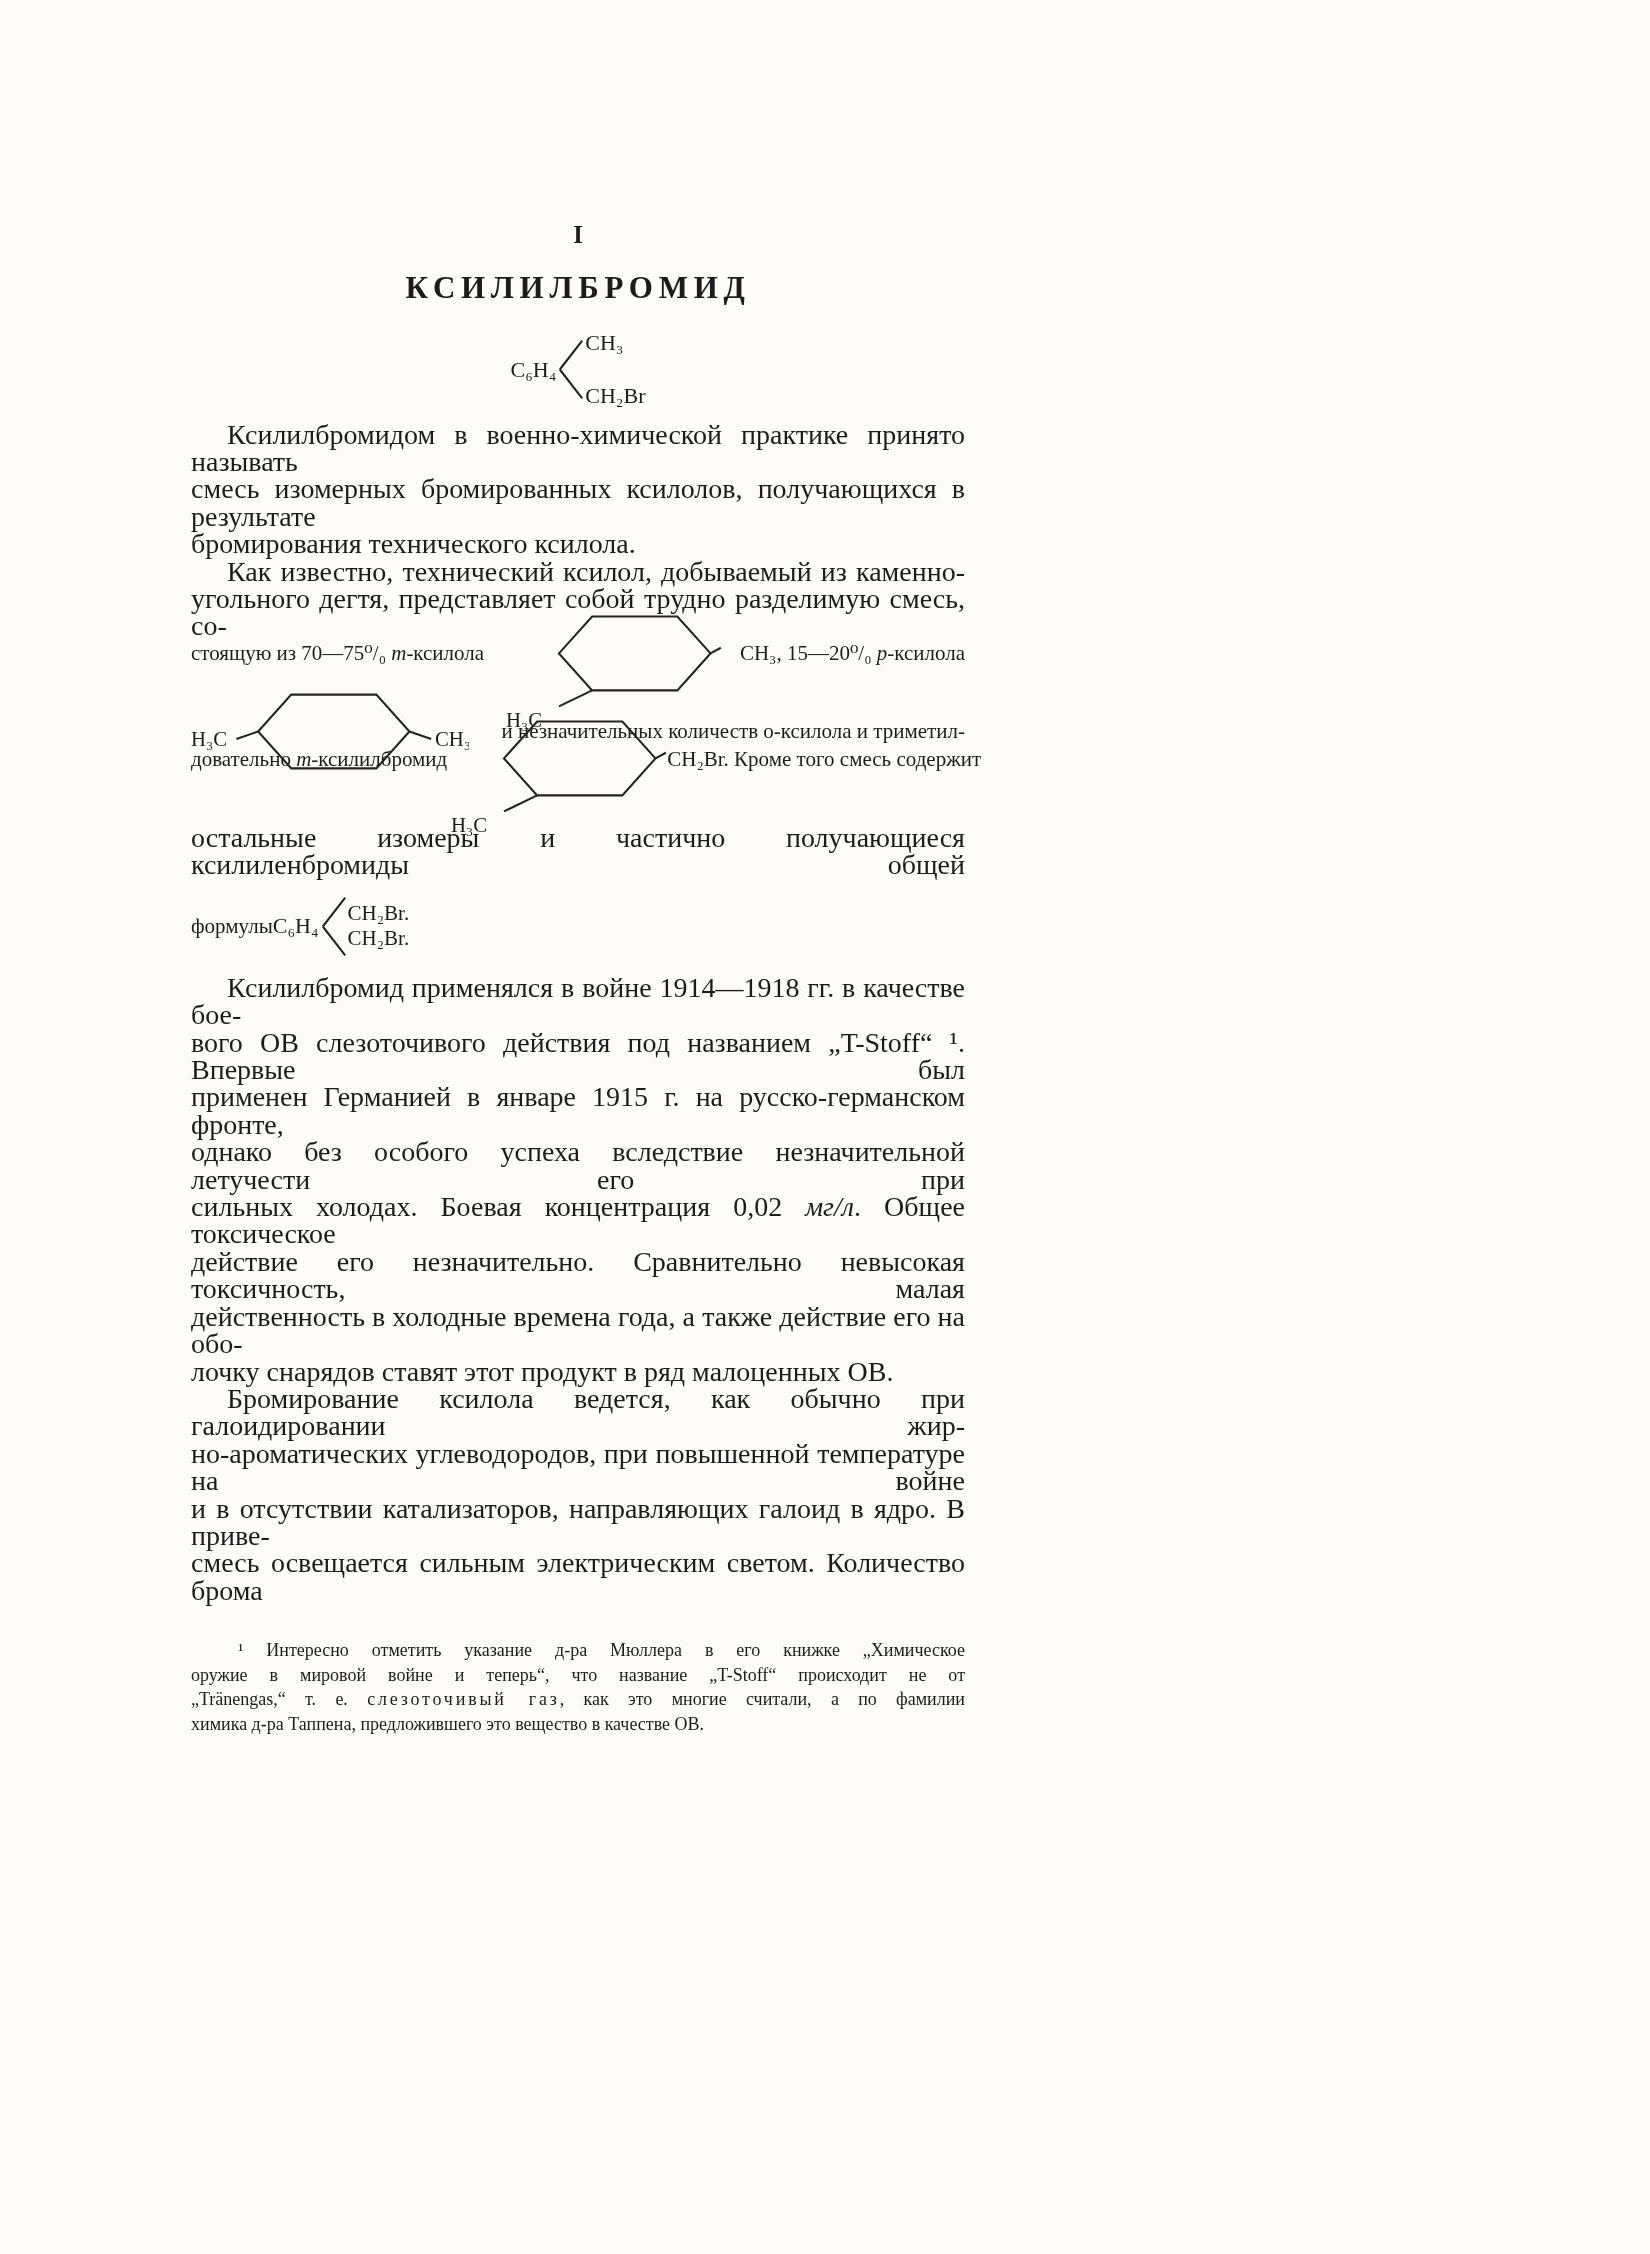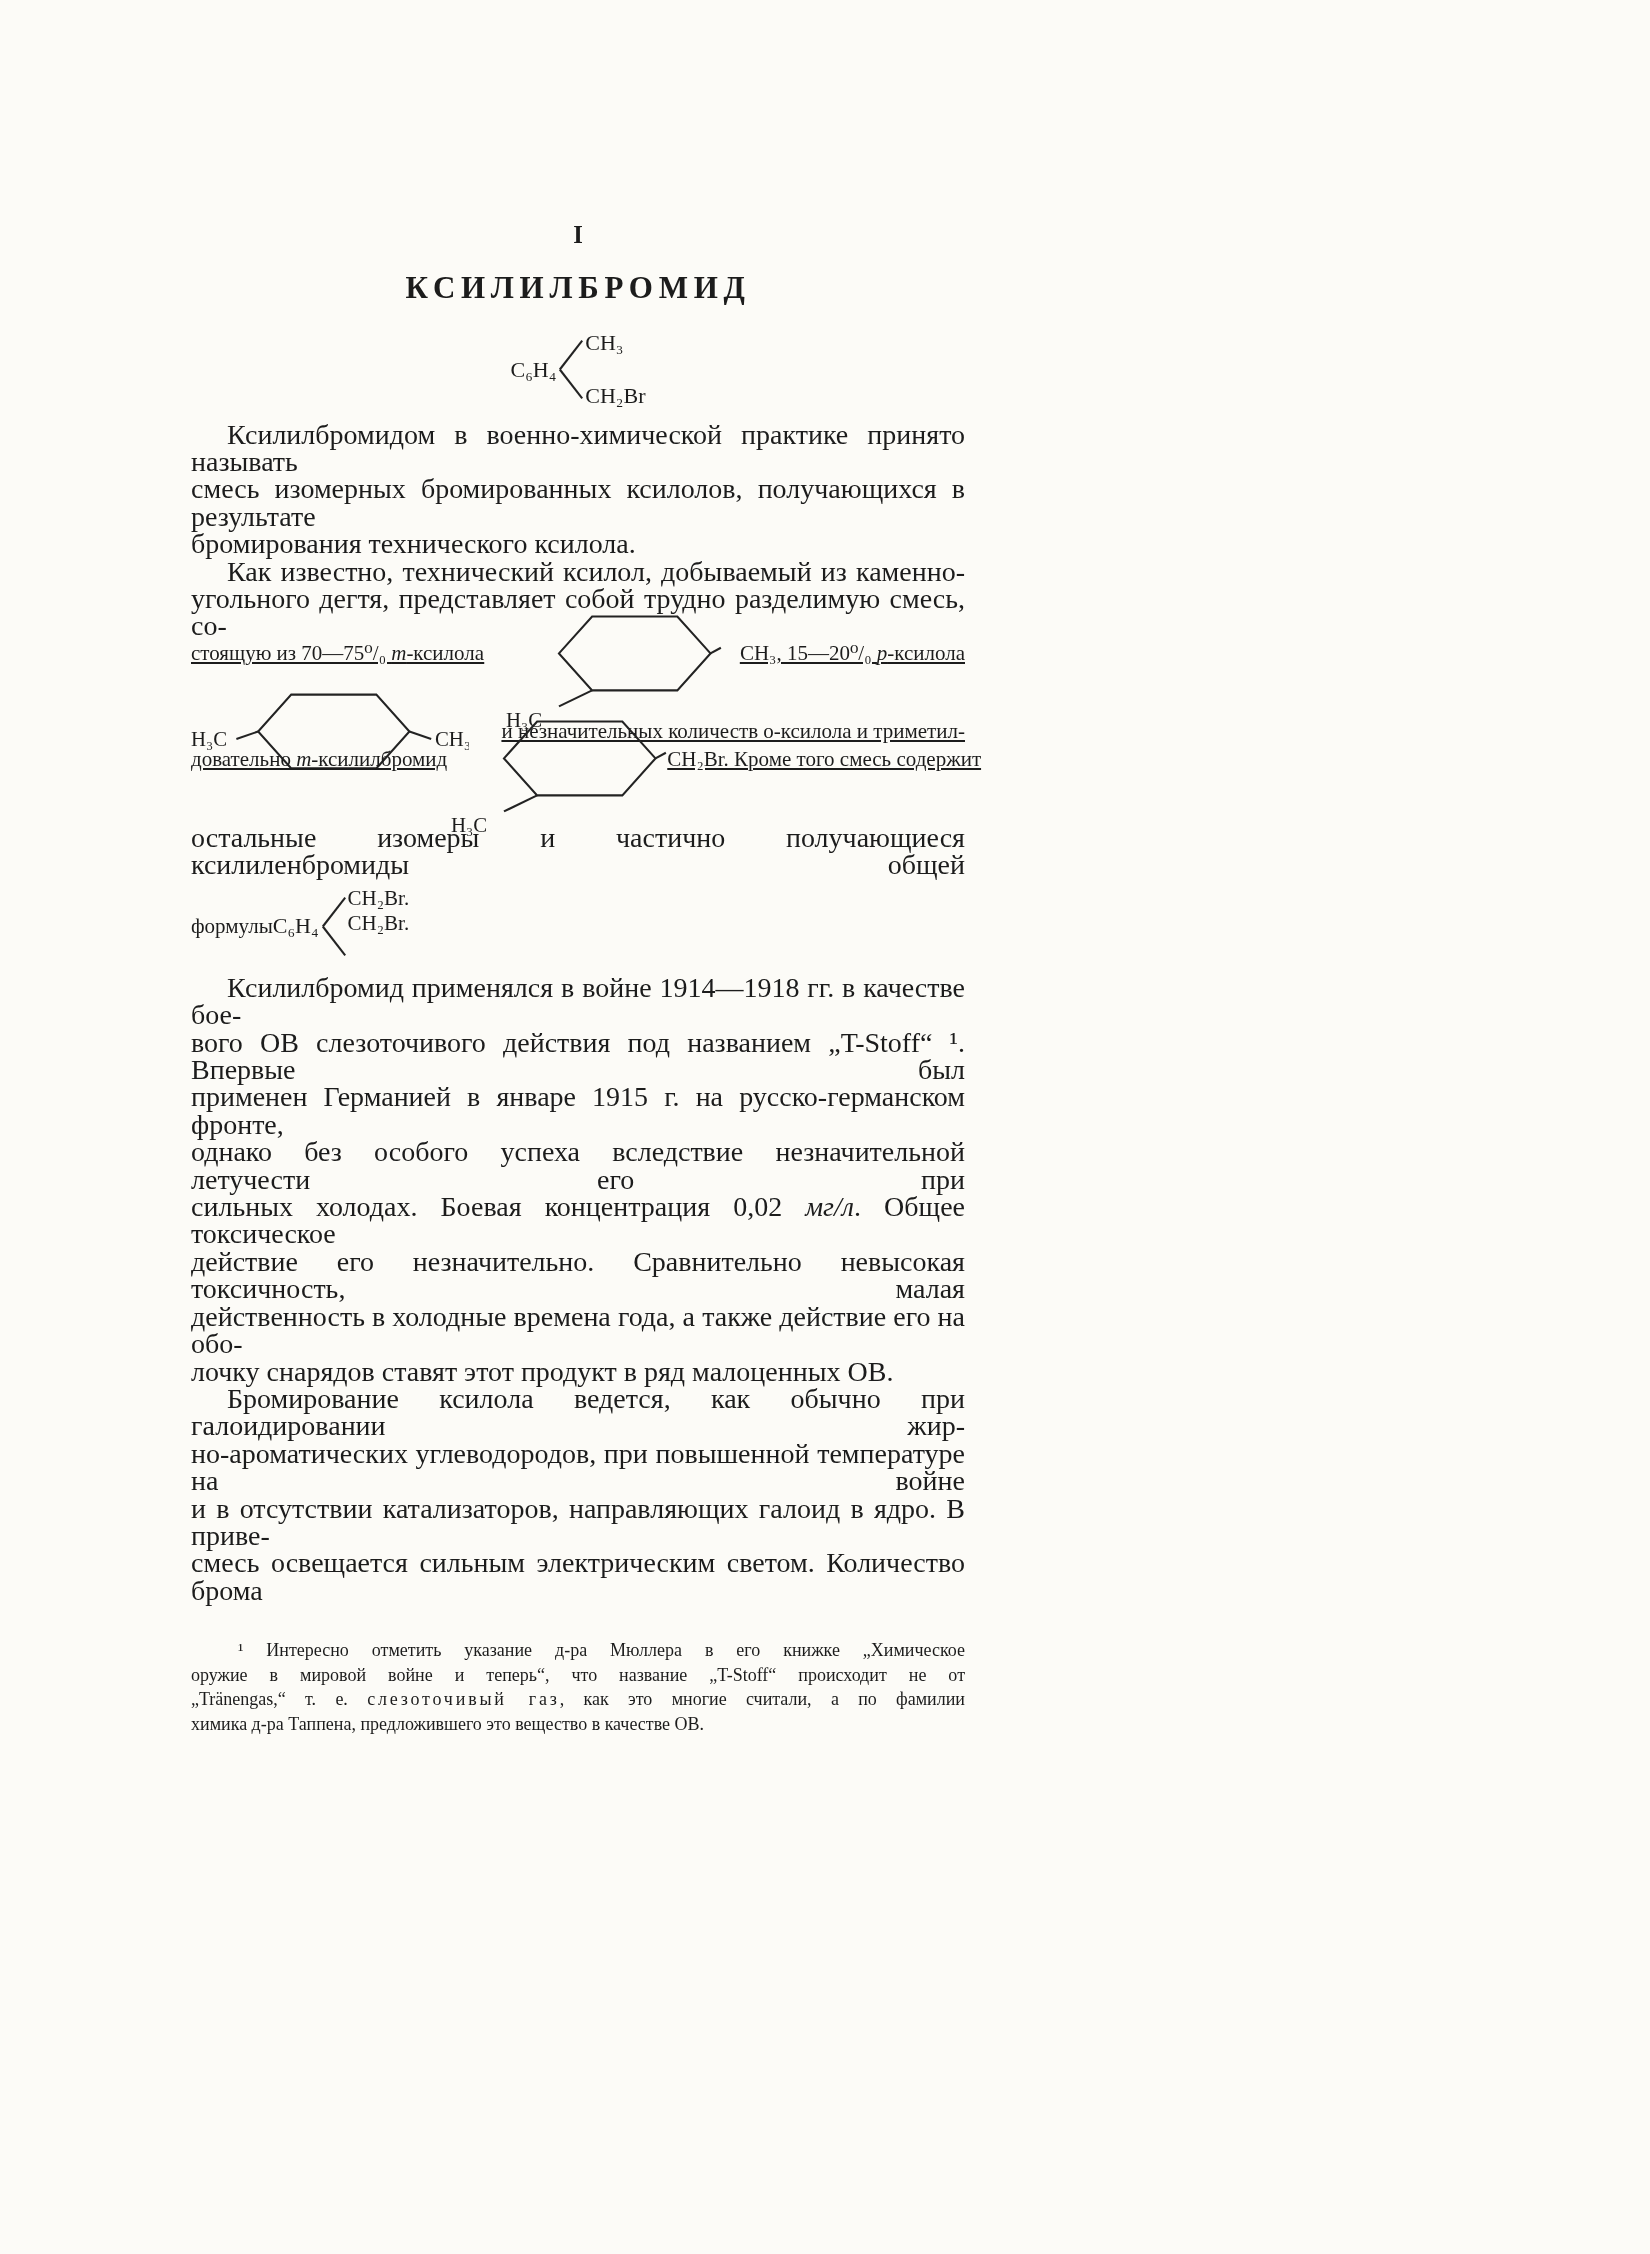--- a/index.html
+++ b/index.html
@@ -18,30 +18,30 @@
   .formula-row{display:flex;justify-content:center;align-items:center;height:102px;margin-top:17px;}
   .fbase{font-size:22px;white-space:nowrap;}
   .fcol{display:flex;flex-direction:column;justify-content:space-between;height:79px;font-size:22px;}
   .fcol span{white-space:nowrap;}
   .branch{flex:none;margin-left:0.9px;}
   
   .line{font-size:28px;line-height:27.4px;text-align:justify;text-align-last:justify;}
   .line.last{text-align-last:left;}
   .ind{text-indent:36px;}
   .fline{display:flex;height:27.4px;align-items:center;justify-content:space-between;font-size:21px;}
-  .fline span,.fline i{white-space:nowrap;text-decoration:underline;}
+  .fline span,.fline i{white-space:nowrap;}
   .rgap{height:51px;}
   svg.ring{flex:none;}
   .ring-tall{margin:-33px 0 -64px;}
   .ring-mid{margin:-33px 0 -32px;}
   svg .bond{stroke:#232323;stroke-width:2.2;fill:none;}
   svg text{font-size:22px;fill:#1c1c1c;font-family:"Liberation Serif","DejaVu Serif",serif;}
   
   .f2row{display:flex;align-items:center;height:95px;font-size:21px;justify-content:flex-start;}
-  .f2col{display:flex;flex-direction:column;justify-content:flex-start;height:81px;font-size:21px;}
+  .f2col{display:flex;flex-direction:column;justify-content:center;height:81px;font-size:21px;}
   .f2col span{white-space:nowrap;}
   
   .footnote{margin-top:34px;}
   .fn-line{font-size:18px;line-height:24.6px;text-align:justify;text-align-last:justify;}
   .fn-line.last{text-align-last:left;}
   .fn-ind{text-indent:47px;}
   .sp{letter-spacing:2.8px;}
   i{font-style:italic;}
 </style>
 </head>

